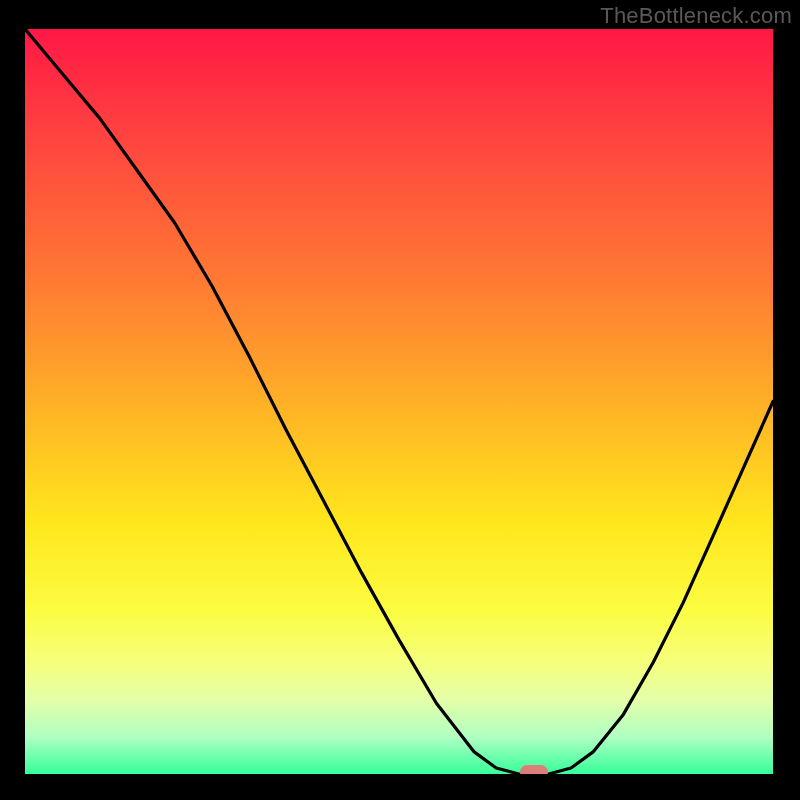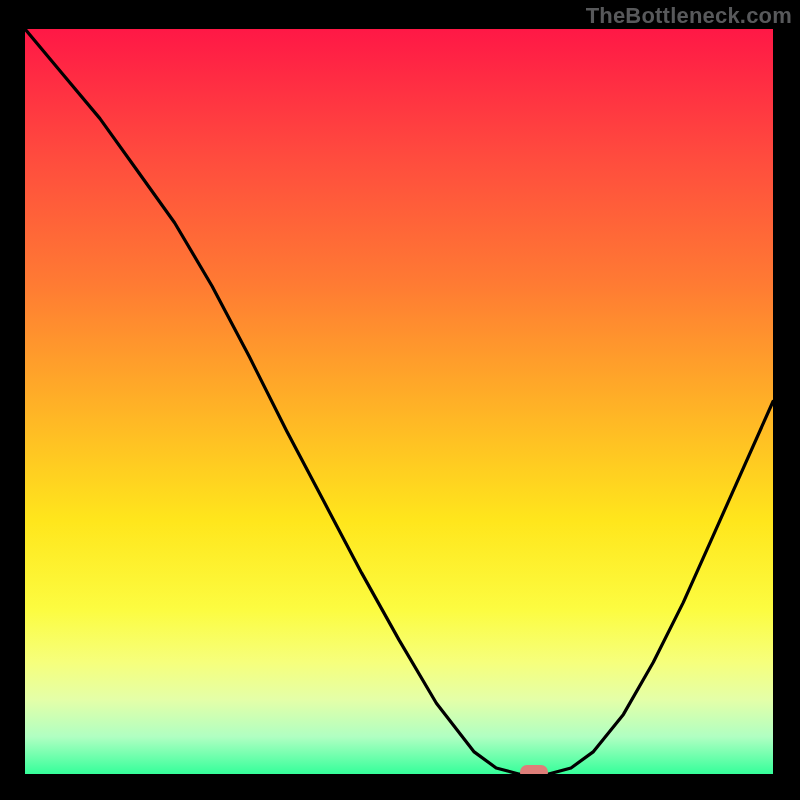--- a/index.html
+++ b/index.html
@@ -15,21 +15,21 @@
     width: 800px;
     height: 800px;
     background: #000;
   }
   .watermark {
     position: absolute;
     top: 3px;
     right: 8px;
     font-family: Arial, Helvetica, sans-serif;
     font-size: 22px;
-    font-weight: 700;
+    font-weight: 400;
     color: #58595b;
     letter-spacing: 0.2px;
     z-index: 10;
   }
   .plot {
     position: absolute;
     left: 25px;
     top: 29px;
     width: 748px;
     height: 745px;

